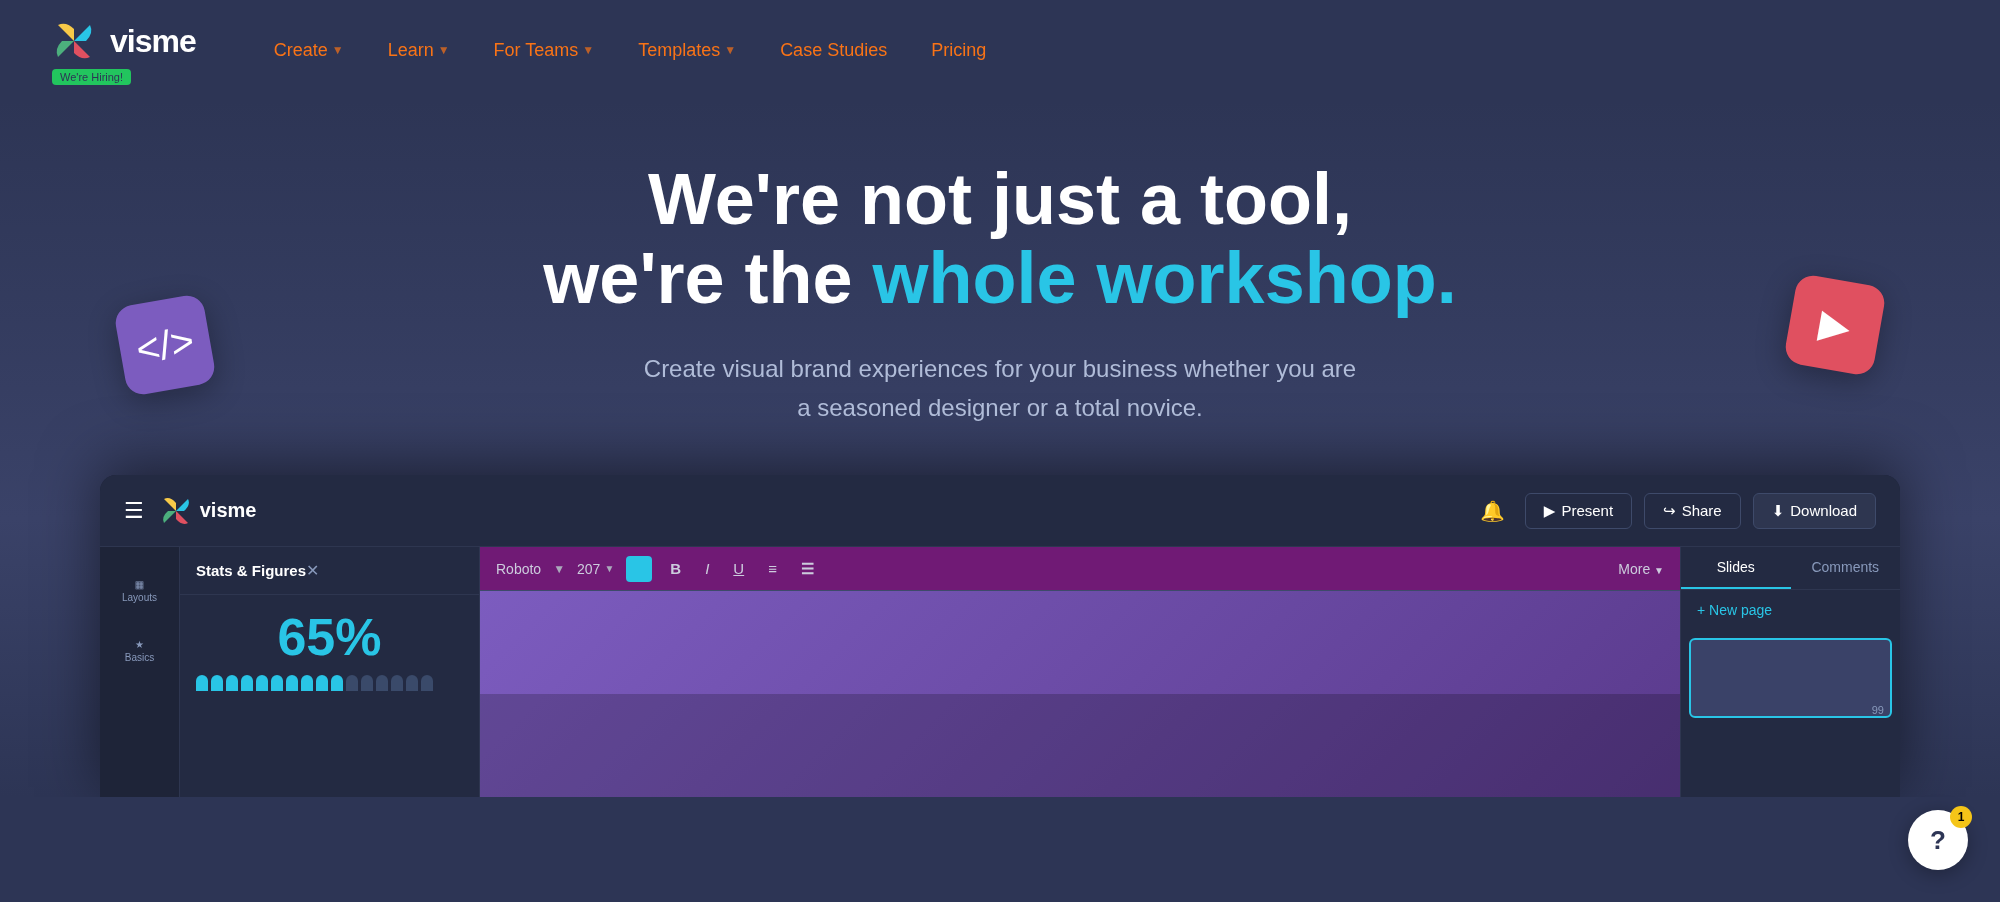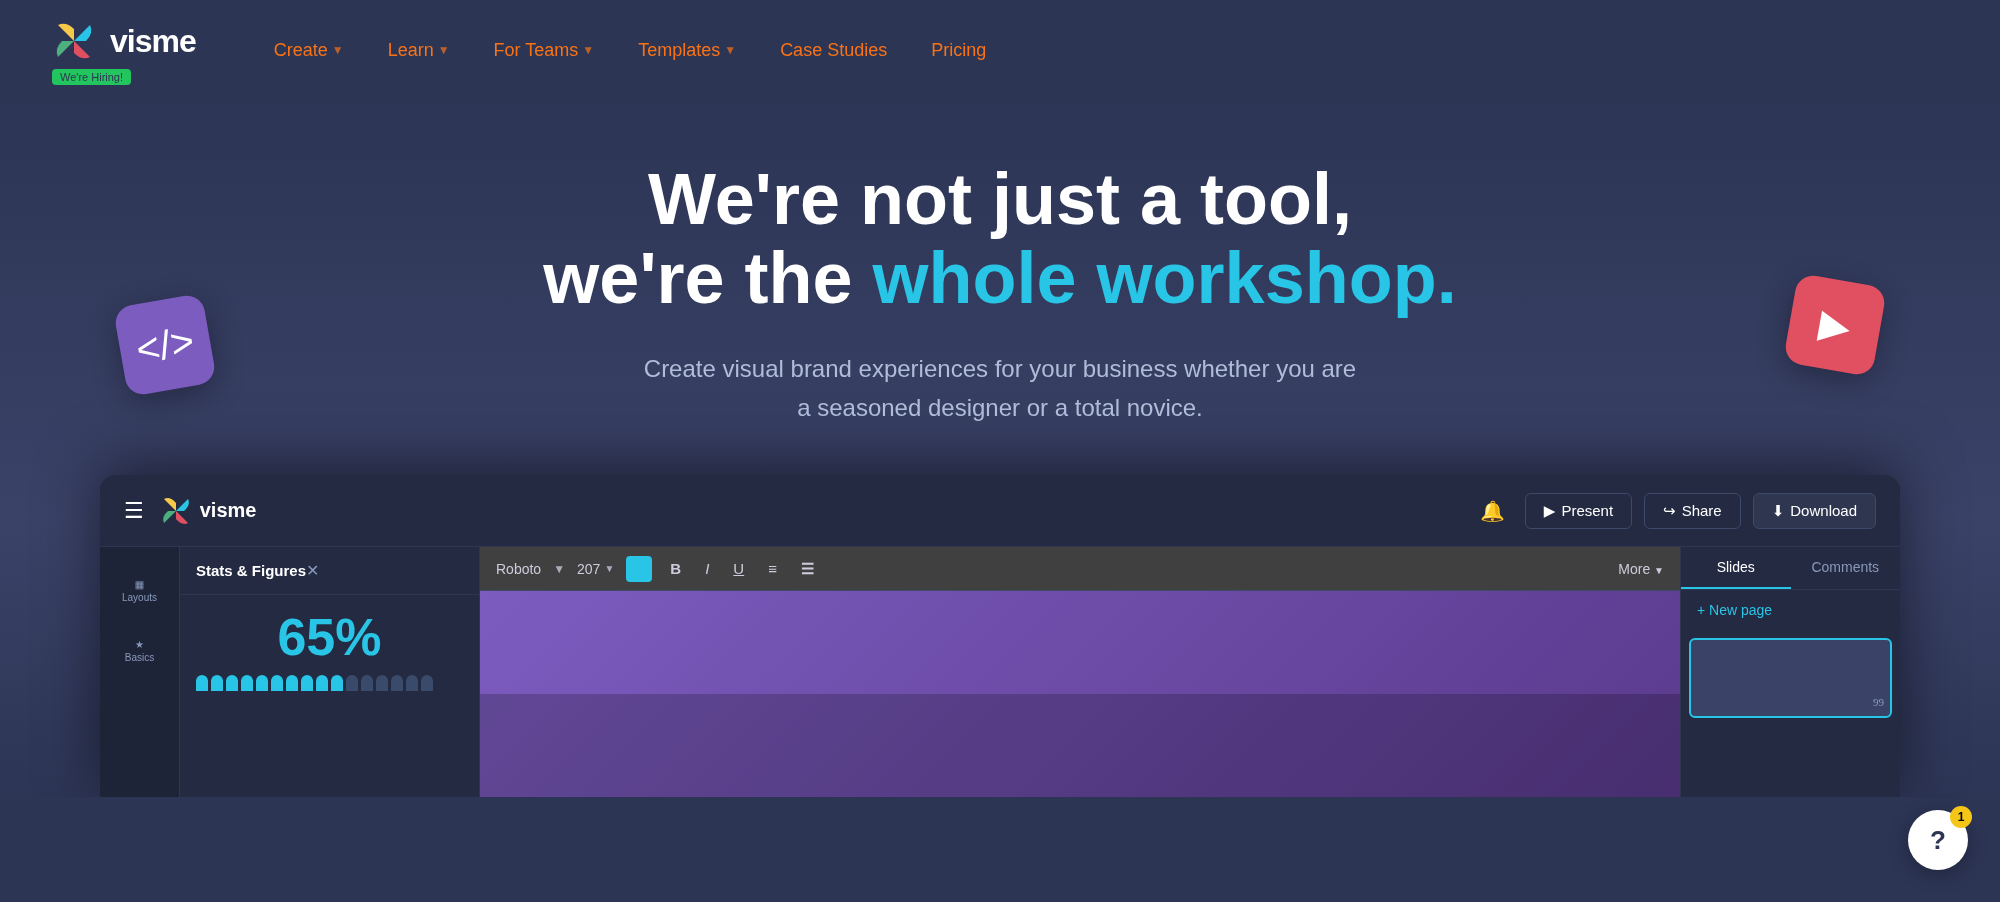--- a/index.html
+++ b/index.html
@@ -340,21 +340,21 @@
     }
 
     
     .app-canvas {
       flex: 1;
       background: #3a4268;
       position: relative;
       overflow: hidden;
     }
     .canvas-toolbar {
-      background: #404040;
+      background: #701a75;
       height: 44px;
       display: flex;
       align-items: center;
       padding: 0 16px;
       gap: 12px;
       border-bottom: 1px solid #3e4a6a;
     }
     .toolbar-font {
       color: #ccd;
       font-size: 14px;
@@ -453,25 +453,24 @@
     .right-panel-slide {
       margin: 8px;
       background: #3a4268;
       border-radius: 6px;
       height: 80px;
       position: relative;
       border: 2px solid #29c5e6;
     }
     .slide-number {
       position: absolute;
-      bottom: 8px;
+      bottom: 0;
       right: 6px;
       font-size: 11px;
       color: #8899bb;
-      font-family: Liberation Serif, serif;
     }
 
     
     .help-btn {
       position: fixed;
       bottom: 32px;
       right: 32px;
       width: 60px;
       height: 60px;
       background: #fff;

